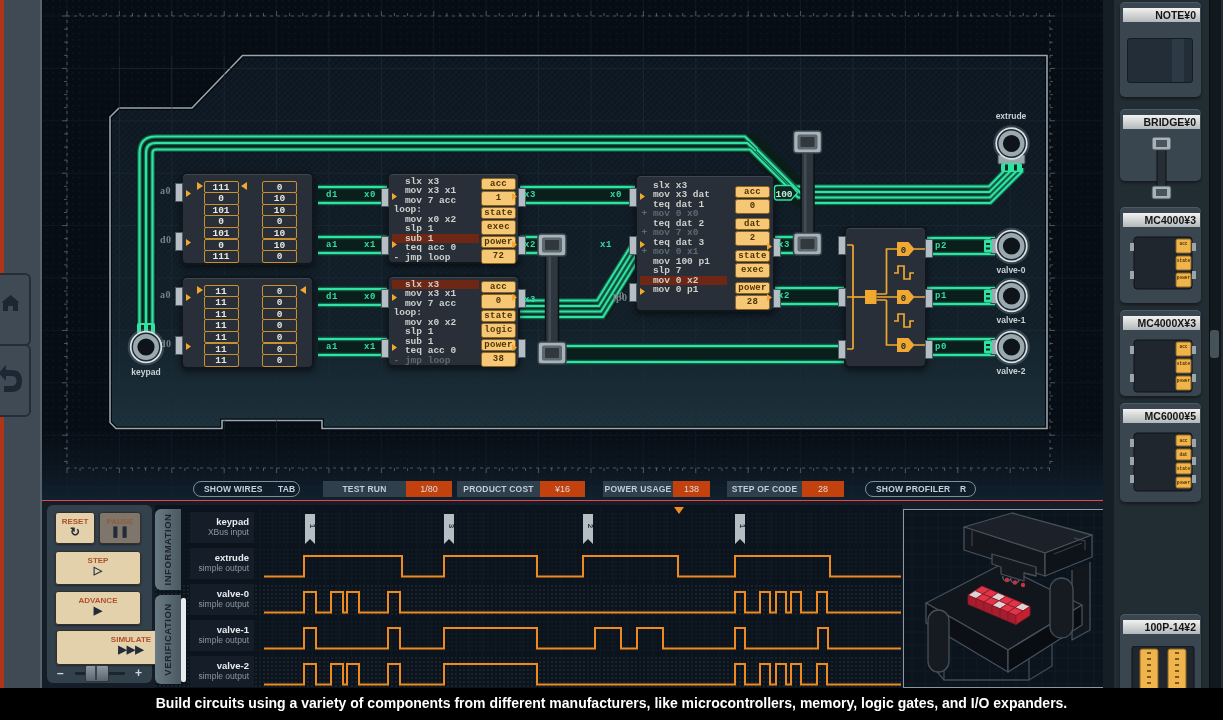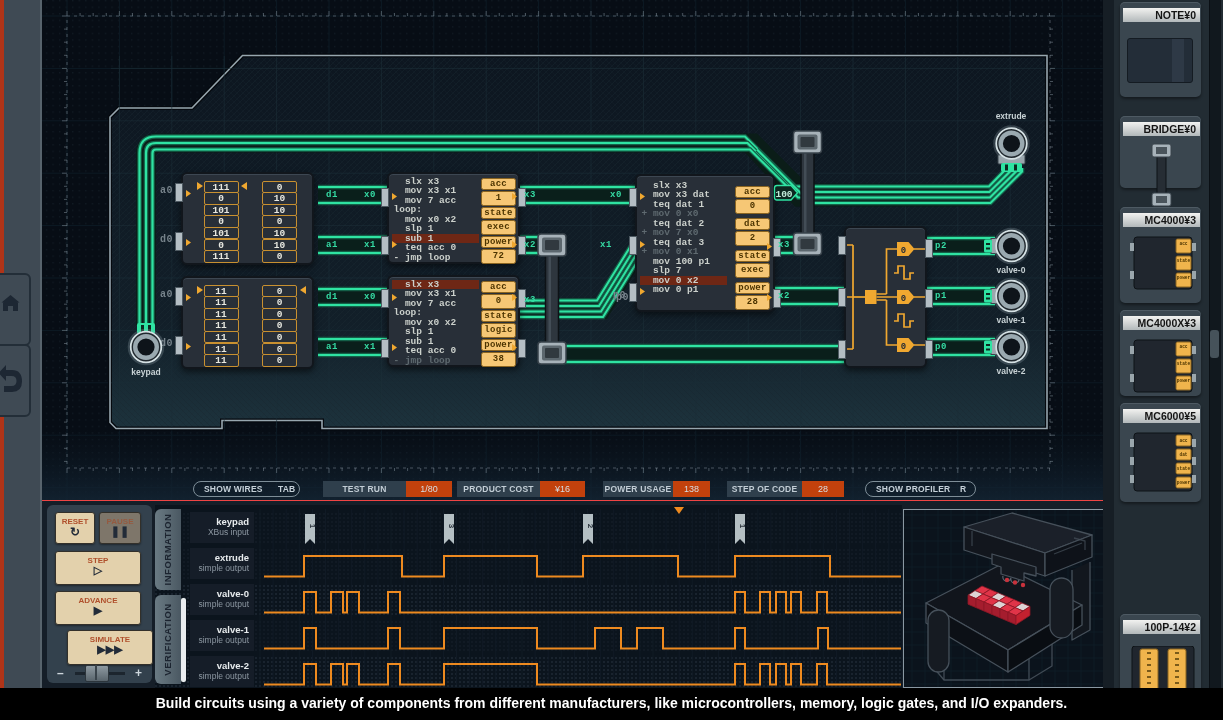--- a/index.html
+++ b/index.html
@@ -20,21 +20,21 @@
         font-size:9.5px;letter-spacing:0;line-height:9.45px;color:#ccd1cc;white-space:pre;}
   .code .g{color:#5f6a70;}
   .code .hl{background:#6e2715;display:inline-block;min-width:85px;margin-left:-2px;padding-left:2px;}
   .obox{position:absolute;text-align:center;color:#4c3400;font-weight:bold;
         font-family:"Liberation Mono",monospace;}
   .obox .lbl{background:#f6c775;border:1px solid #8a6420;border-radius:2.5px;
         font-size:9px;letter-spacing:0.3px;line-height:10px;height:10px;margin-bottom:1px;}
   .obox .val{background:#f6c775;border:1px solid #8a6420;border-radius:2.5px;
         font-size:9px;letter-spacing:0.3px;line-height:13px;height:13px;}
   .pin{position:absolute;width:8px;height:19px;background:#b4bec4;border:1px solid #4e5a62;box-sizing:border-box;}
-  .pinlbl{position:absolute;color:#76828a;font-family:Liberation Mono, monospace;
+  .pinlbl{position:absolute;color:#76828a;font-family:Liberation Serif, serif;
           font-weight:bold;font-size:10px;letter-spacing:0.5px;}
   .wlbl{position:absolute;color:#35dca4;font-family:"Liberation Mono",monospace;
         font-weight:bold;font-size:9px;letter-spacing:0.5px;}
   .romcell{position:absolute;border:1px solid #c89030;border-radius:2px;box-sizing:border-box;
            color:#e8e8e0;font-family:"Liberation Mono",monospace;font-weight:bold;
            font-size:9.5px;letter-spacing:0;text-align:center;line-height:12px;}
   .termlbl{position:absolute;color:#c8d2d5;font-size:8.5px;font-weight:bold;text-align:center;width:60px;}
   
   .sbtn{position:absolute;top:9px;height:16px;border:1px solid #7e8e98;border-radius:8px;
         color:#c5d0d8;font-size:8.5px;font-weight:bold;letter-spacing:0.2px;line-height:15px;box-sizing:border-box;white-space:nowrap;}
@@ -478,21 +478,21 @@
         <div style="font-size:11px;color:#222b38;margin-top:-1px;">❚❚</div>
       </div>
 <div class="bbtn " style="left:8px;top:46px;width:84px;height:32px;">
         <div style="margin-top:4px;font-size:8px;">STEP</div>
         <div style="font-size:11px;color:#222b38;margin-top:-1px;">▷</div>
       </div>
 <div class="bbtn " style="left:8px;top:86px;width:84px;height:32px;">
         <div style="margin-top:4px;font-size:8px;">ADVANCE</div>
         <div style="font-size:11px;color:#222b38;margin-top:-1px;">▶</div>
       </div>
-<div class="bbtn " style="left:20px;top:125px;width:84px;height:33px;">
+<div class="bbtn " style="left:9px;top:125px;width:84px;height:33px;padding-left:32px;">
         <div style="margin-top:4px;font-size:8px;">SIMULATE</div>
         <div style="font-size:11px;color:#222b38;margin-top:-1px;">▶▶▶</div>
       </div>
 <div style="position:absolute;left:10px;top:160px;width:85px;height:16px;color:#cdd6dc;font-weight:bold;font-size:12px;">
         <span style="position:absolute;left:0;top:1px;">–</span>
         <span style="position:absolute;right:0;top:1px;">+</span>
         <div style="position:absolute;left:18px;top:7px;width:50px;height:3px;background:#1c252e;"></div>
         <div style="position:absolute;left:28px;top:0px;width:22px;height:15px;background:linear-gradient(#8e9aa2,#59646c);border:1px solid #2c353c;border-radius:2px;"></div>
         <div style="position:absolute;left:38px;top:0px;width:2px;height:15px;background:#39434b;"></div>
       </div>
@@ -641,21 +641,21 @@
   </div>
 
 <div class="abs" id="sidebar">
     <div class="abs" style="left:0;top:0;width:11px;height:688px;background:#161e25;"></div>
 <div class="card" style="top:2px;height:95px;">
 <div class="cardlbl">NOTE<span class="pr">¥0</span></div>
 <div style="position:absolute;left:7px;top:36px;width:64px;height:43px;background:#232d38;border-radius:3px;border:1px solid #141b22;">
         <div style="position:absolute;right:8px;top:0;width:12px;height:100%;background:#2e3946;"></div>
       </div>
 </div>
-<div class="card" style="top:116px;height:72px;">
+<div class="card" style="top:109px;height:72px;">
 <div class="cardlbl">BRIDGE<span class="pr">¥0</span></div>
 <svg style="position:absolute;left:0;top:24px" width="83" height="70">
         <rect x="37" y="10" width="9" height="50" fill="#262d34" stroke="#0d1216"></rect>
         <rect x="32" y="4" width="19" height="13" rx="2" fill="#a7b2b9" stroke="#39434b"></rect>
         <rect x="36" y="7" width="11" height="7" fill="#4a545b"></rect>
         <rect x="32" y="53" width="19" height="13" rx="2" fill="#a7b2b9" stroke="#39434b"></rect>
         <rect x="36" y="56" width="11" height="7" fill="#4a545b"></rect>
       </svg>
 </div>
 <div class="card" style="top:207px;height:96px;">

